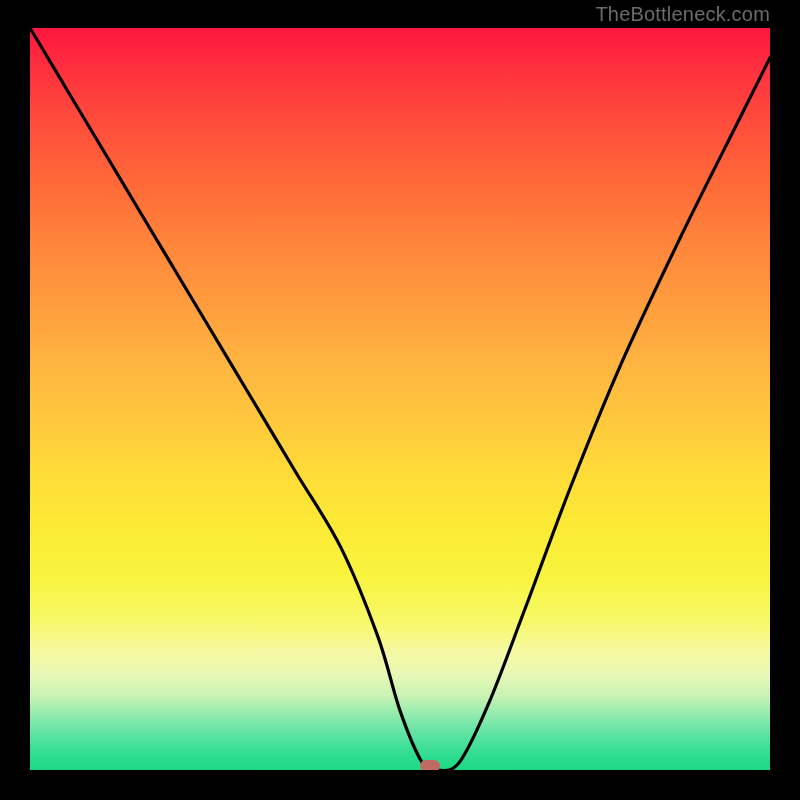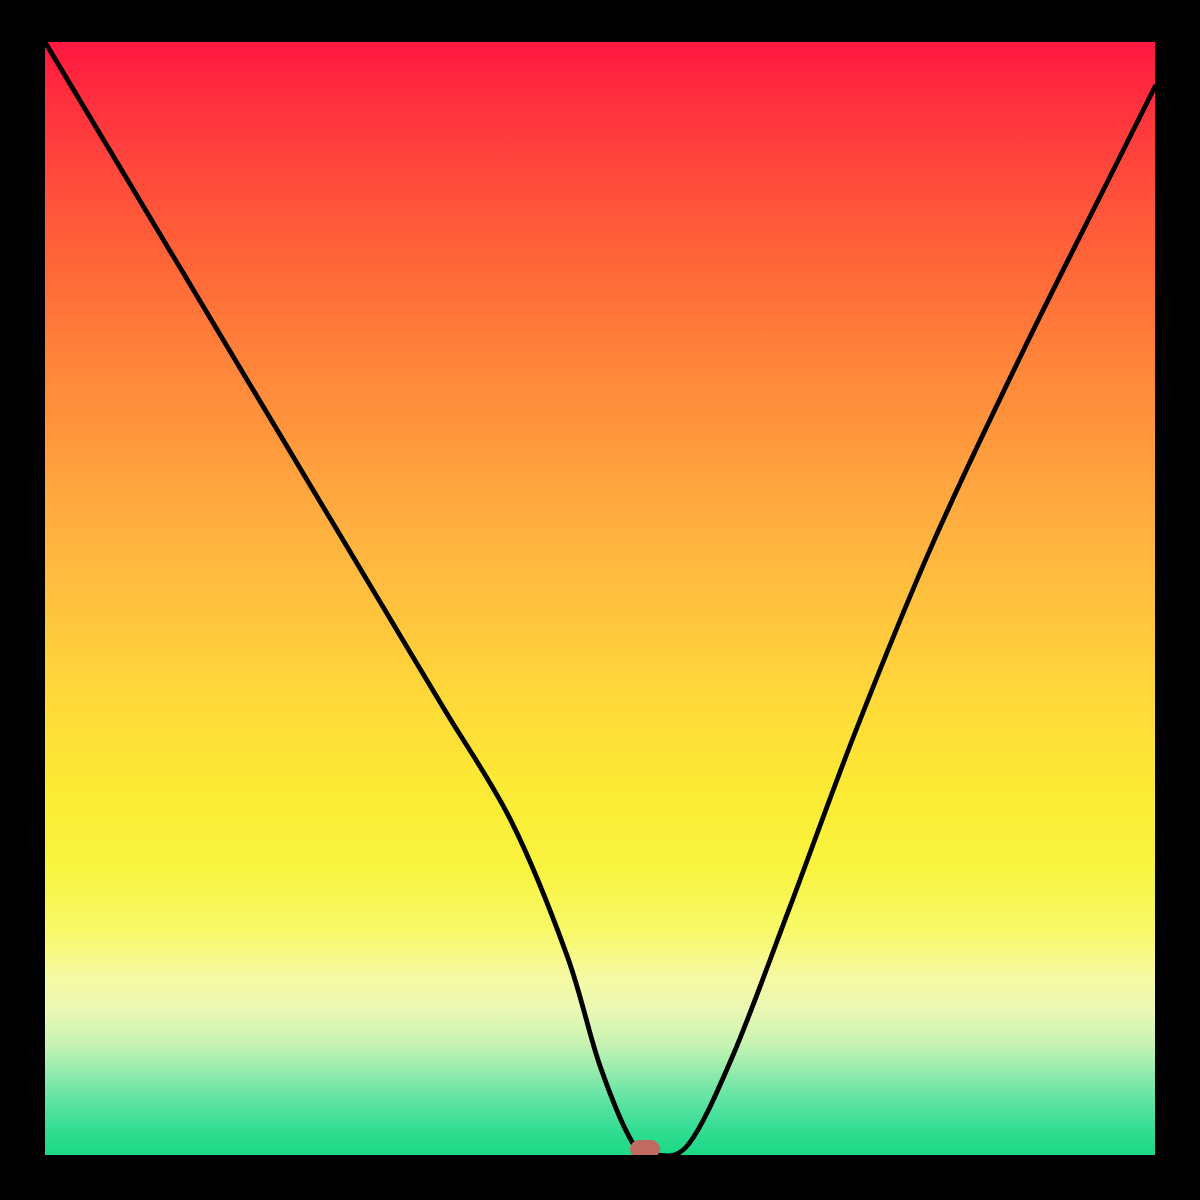--- a/index.html
+++ b/index.html
@@ -76,20 +76,21 @@
     height: 12px;
     border-radius: 6px;
     background: #c06a62;
     transform: translate(-50%, -50%);
   }
 </style>
 </head>
 <body>
 
 <div class="frame">
+  <div class="watermark">TheBottleneck.com</div>
 
   <div class="plot">
     <div class="gradient"></div>
     <svg class="curve" viewBox="0 0 740 742" preserveAspectRatio="none">
       <path id="curve-path" d="M 0.0 0.0 C 7.4 12.4 29.6 49.5 44.4 74.2 C 59.2 98.9 74.0 123.7 88.8 148.4 C 103.6 173.1 118.4 197.9 133.2 222.6 C 148.0 247.3 162.8 272.1 177.6 296.8 C 192.4 321.5 207.2 346.3 222.0 371.0 C 236.8 395.7 251.6 420.5 266.4 445.2 C 281.2 469.9 297.2 492.2 310.8 519.4 C 324.4 546.6 337.9 581.2 347.8 608.4 C 357.7 635.6 362.6 661.6 370.0 682.6 C 377.4 703.7 386.0 724.7 392.2 734.6 C 398.4 744.5 400.8 742.0 407.0 742.0 C 413.2 742.0 420.6 745.7 429.2 734.6 C 437.8 723.5 447.7 701.2 458.8 675.2 C 469.9 649.3 482.2 614.6 495.8 578.8 C 509.4 542.9 524.2 500.9 540.2 460.0 C 556.2 419.2 573.5 375.9 592.0 333.9 C 610.5 291.9 631.5 248.6 651.2 207.8 C 670.9 166.9 695.6 118.7 710.4 89.0 C 725.2 59.4 735.1 39.6 740.0 29.7" fill="none" stroke="#000" stroke-width="3.2" stroke-linecap="round" stroke-linejoin="round"></path>
     </svg>
     <div id="min-marker" class="marker" style="left: 399.6px; top: 738.29px; background: rgb(192, 106, 98);"></div>
   </div>
 </div>
 

